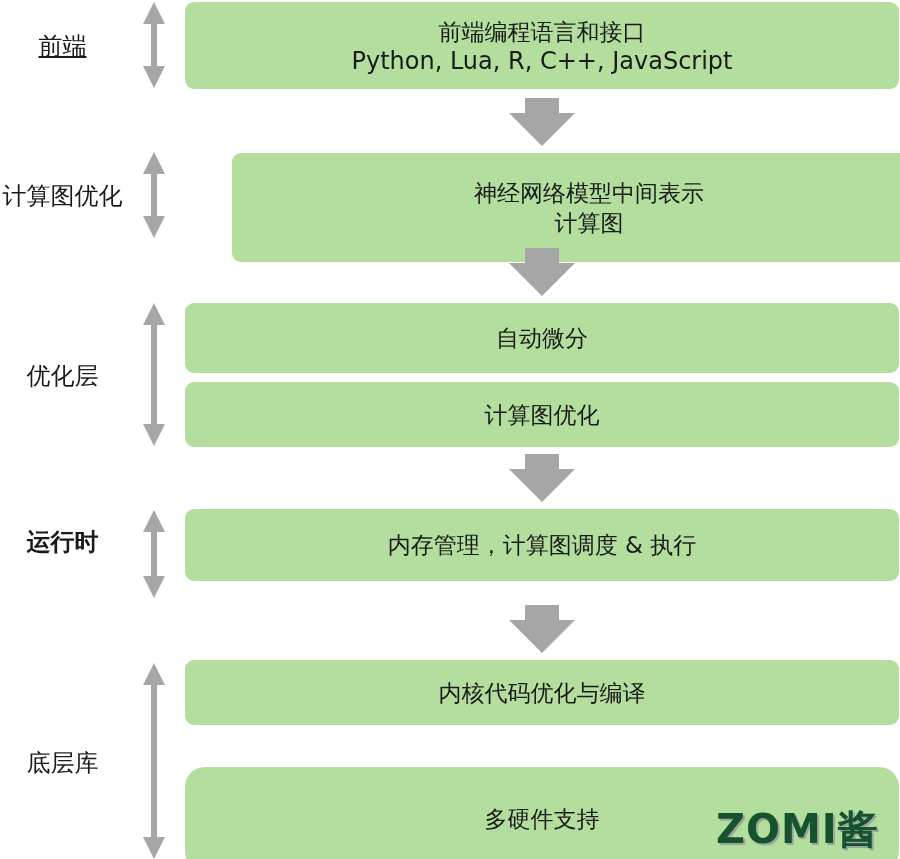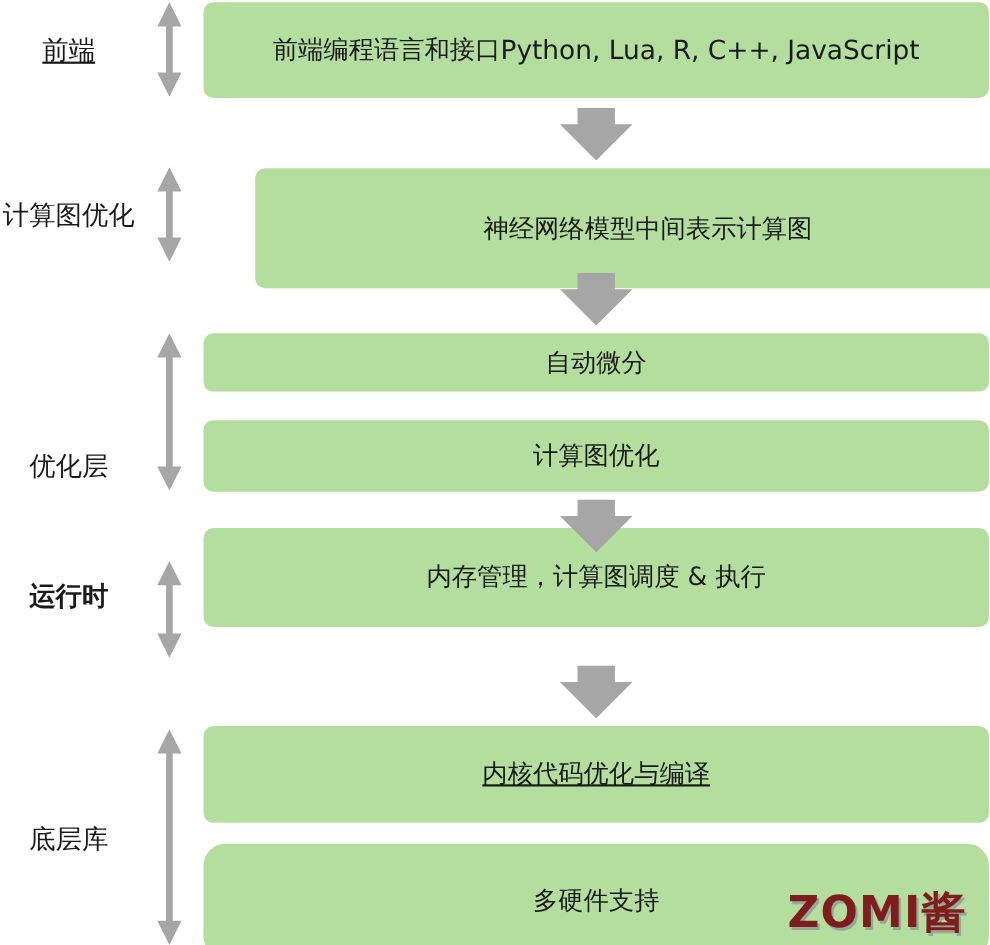--- a/index.html
+++ b/index.html
@@ -2,35 +2,35 @@
 <html><head>
 <meta charset="utf-8">
 <style>
   html, body { margin:0; padding:0; background:#ffffff; }
   body { width:900px; height:859px; position:relative; overflow:hidden;
          font-family:"DejaVu Sans","Liberation Sans",sans-serif; color:#1a1a1a; }
   .layer-label { position:absolute; left:0; width:125px; text-align:center; font-size:24px; }
   .varrow { position:absolute; left:143px; width:22px; }
   .varrow svg { display:block; width:100%; height:100%; }
   .box { position:absolute; left:185px; width:714px; background:#b4de9d; border-radius:9px;
-         display:flex; flex-direction:row; align-items:center; justify-content:center;
+         display:flex; flex-direction:column; align-items:center; justify-content:center;
          text-align:center; }
   .box .l1 { font-size:23px; line-height:30px; }
   .box .l2 { font-size:24px; line-height:28px; }
   .downarrow { position:absolute; left:509px; width:66px; height:48px; }
   .downarrow svg { display:block; width:100%; height:100%; }
   .watermark { position:absolute; left:716px; top:802px; font-size:40px; font-weight:bold;
-               color:#7f1d1d; letter-spacing:1px; text-shadow:2px 2px 0 #9aa69a; }
+               color:#14532d; letter-spacing:1px; text-shadow:2px 2px 0 #9aa69a; }
 </style>
 </head>
 <body>
 
 <div class="layer-label" style="top:30px;text-decoration:underline;">前端</div>
 <div class="layer-label" style="top:180px;">计算图优化</div>
-<div class="layer-label" style="top:360px;margin-top:48px;">优化层</div>
+<div class="layer-label" style="top:360px;">优化层</div>
 <div class="layer-label" style="top:526px;font-weight:bold;">运行时</div>
 <div class="layer-label" style="top:747px;">底层库</div>
 
 <div class="varrow" style="top:2px;height:86px;">
   <svg viewBox="0 0 22 86" preserveAspectRatio="none">
       <polygon points="11,0 22,22 14,22 14,64 22,64 11,86 0,64 8,64 8,22 0,22" fill="#a6a6a6"></polygon>
     </svg>
 </div>
 <div class="varrow" style="top:152px;height:86px;">
   <svg viewBox="0 0 22 86" preserveAspectRatio="none">
@@ -54,30 +54,30 @@
 </div>
 
 <div class="box" style="top:2px;height:87px;">
   <div class="l1">前端编程语言和接口</div>
   <div class="l2">Python, Lua, R, C++, JavaScript</div>
 </div>
 <div class="box" style="top:153px;height:109px;margin-left:47px;">
   <div class="l1">神经网络模型中间表示</div>
   <div class="l1">计算图</div>
 </div>
-<div class="box" style="top:303px;height:53px;">
+<div class="box" style="top:303px;height:70px;">
   <div class="l1">自动微分</div>
 </div>
 <div class="box" style="top:382px;height:65px;">
   <div class="l1">计算图优化</div>
 </div>
-<div class="box" style="top:480px;height:90px;">
+<div class="box" style="top:509px;height:72px;">
   <div class="l1">内存管理，计算图调度 &amp; 执行</div>
 </div>
-<div class="box" style="top:660px;height:88px;text-decoration:underline;">
+<div class="box" style="top:660px;height:65px;">
   <div class="l1">内核代码优化与编译</div>
 </div>
 <div class="box" style="top:767px;height:104px;border-radius:20px;">
   <div class="l1">多硬件支持</div>
 </div>
 
 <div class="downarrow" style="top:98px;">
   <svg viewBox="0 0 66 48">
       <polygon points="16,0 50,0 50,15 66,15 33,48 0,15 16,15" fill="#a6a6a6"></polygon>
     </svg>

